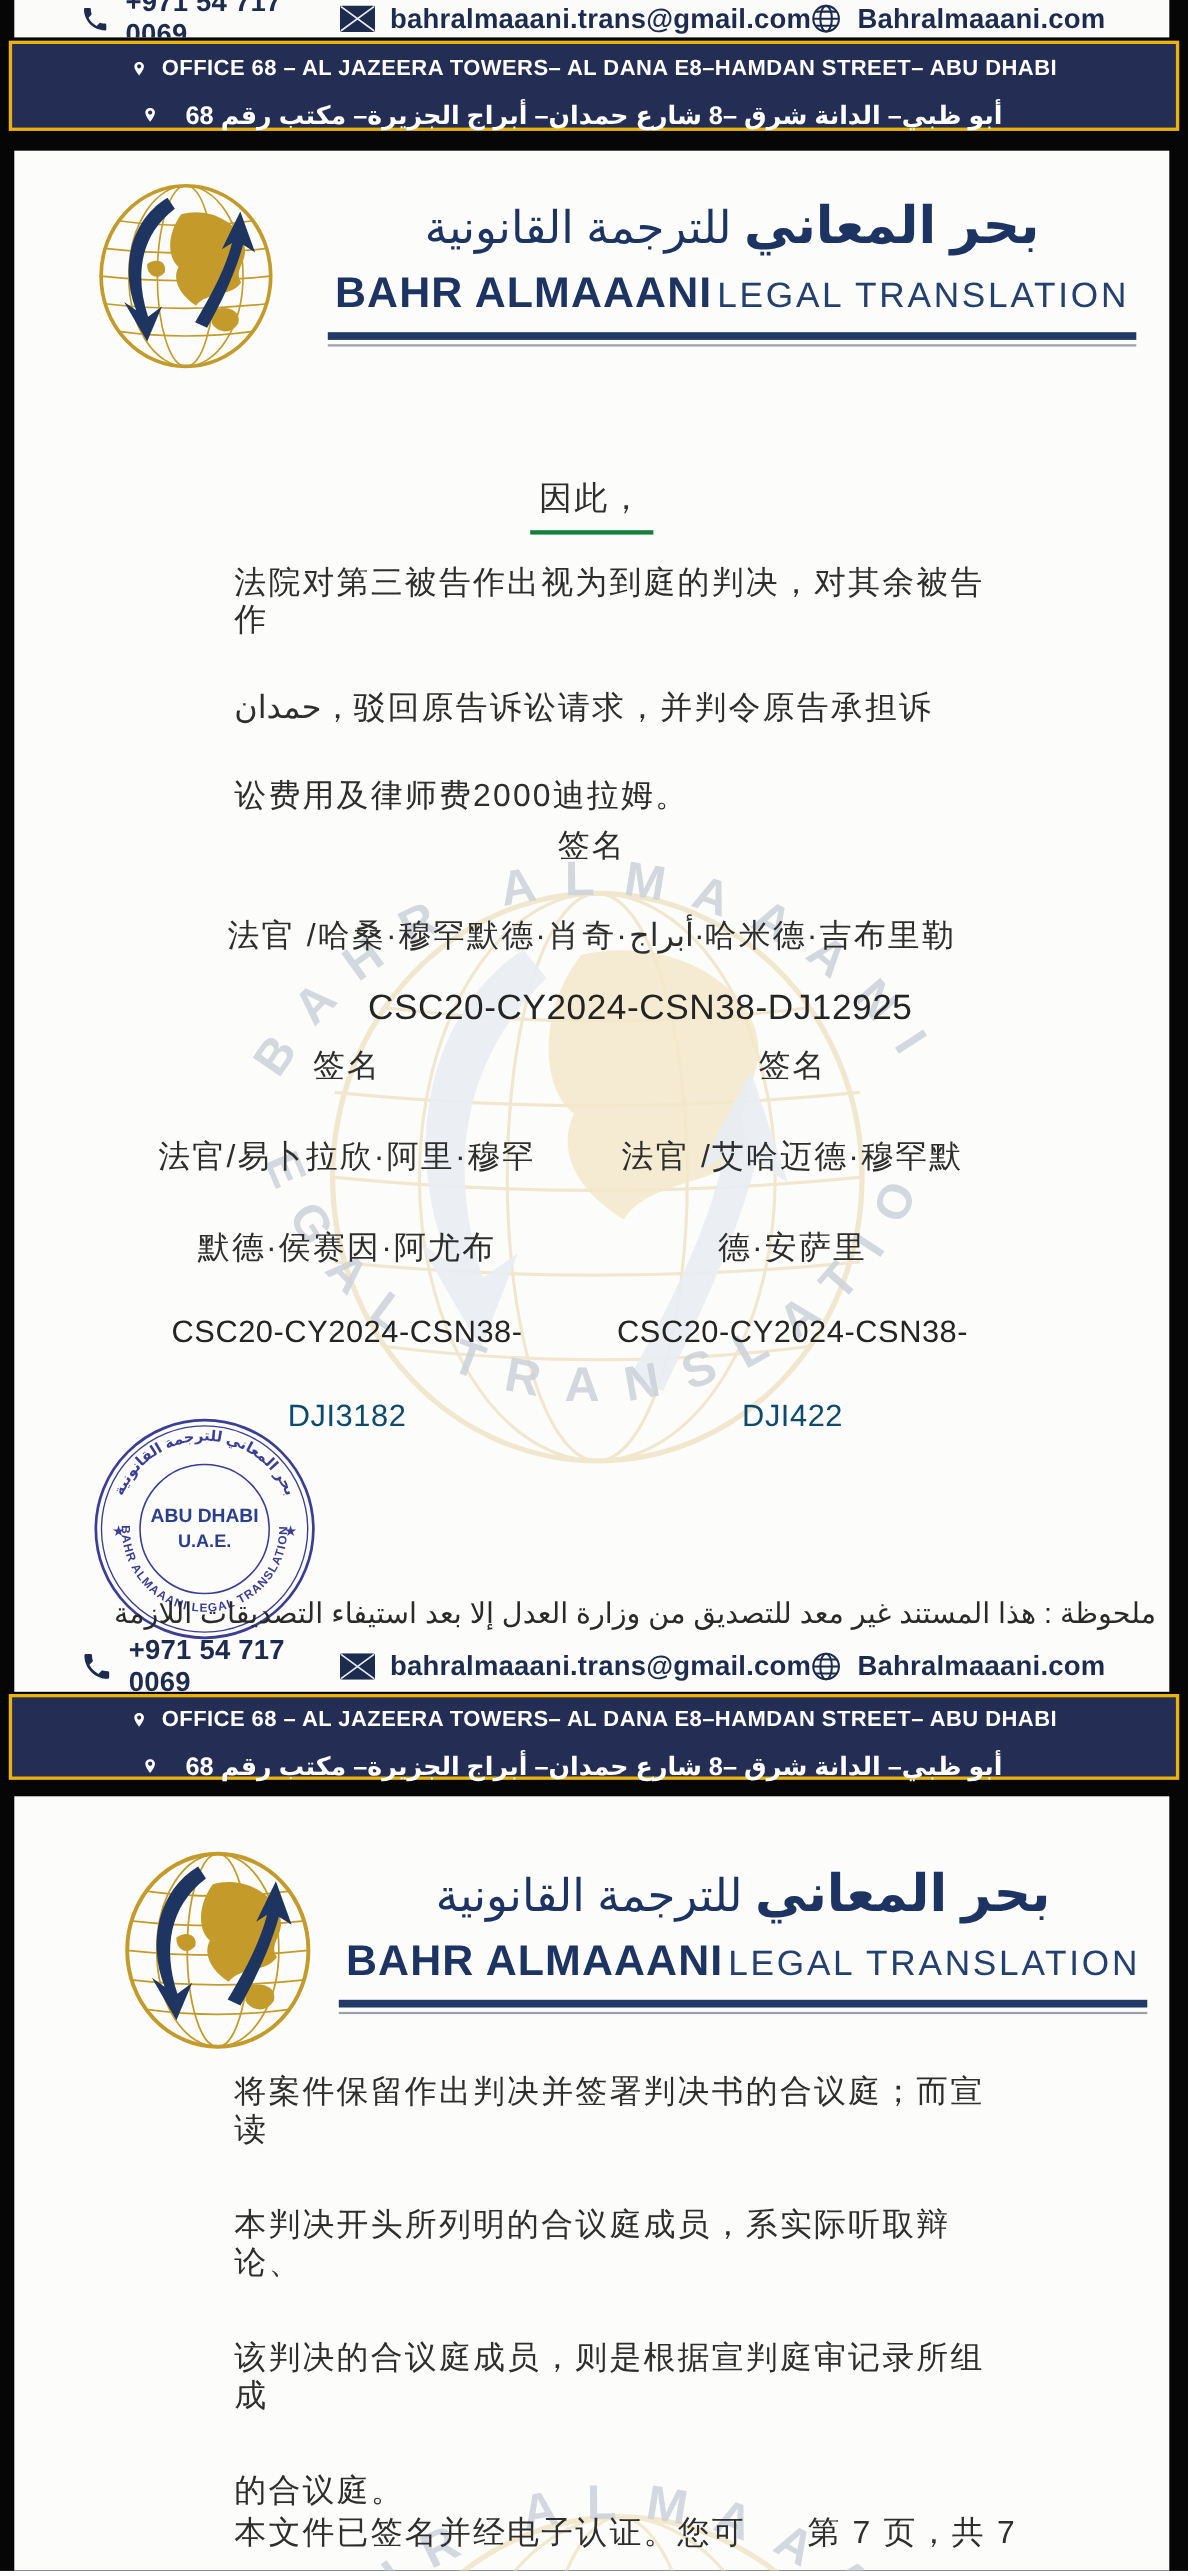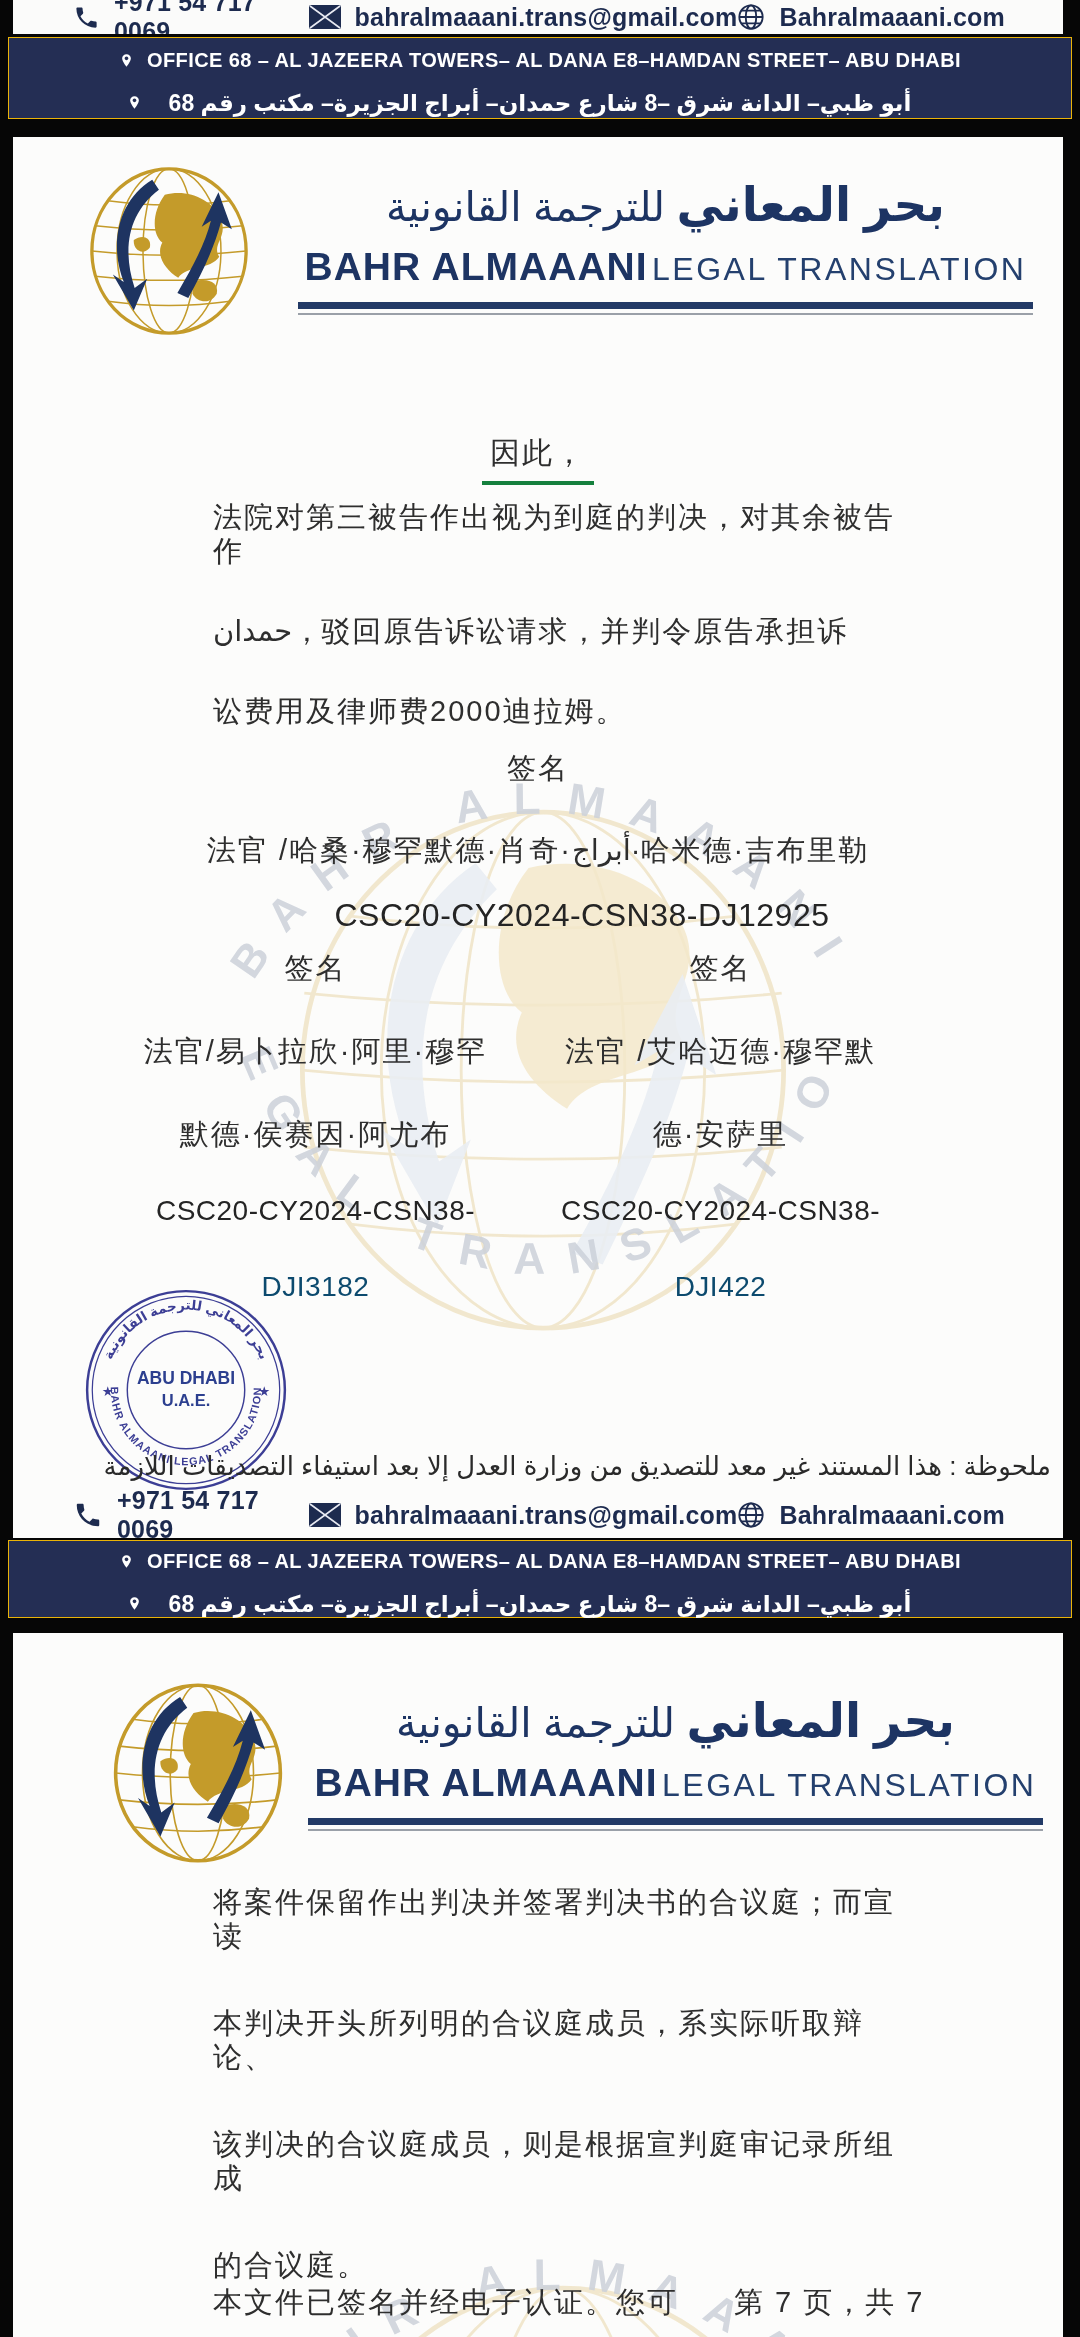--- a/index.html
+++ b/index.html
@@ -12,21 +12,21 @@
   .strip{position:absolute;left:13px;width:1050px;background:#fbfbfa;overflow:hidden;}
   #top-strip{top:0;height:34px;}
   .contact-row{display:flex;align-items:center;justify-content:space-between;
     height:46px;padding:0 58px 0 60px;}
   #top-strip .contact-row{height:40px;margin-top:-3px;}
   .contact-item{display:flex;align-items:center;gap:14px;color:#1d2b4f;
     font-size:25px;font-weight:700;letter-spacing:.2px;}
   .contact-item svg{flex:0 0 auto;}
   
   .navy-bar{position:absolute;left:8px;width:1064px;background:#242e54;
-    border:1px solid #eab308;box-sizing:border-box;color:#fff;}
+    border:3px solid #eab308;box-sizing:border-box;color:#fff;}
   #navy1{top:37px;height:82px;}
   #navy2{top:1540px;height:78px;}
   .addr-en{display:flex;align-items:center;justify-content:center;gap:13px;
     margin-top:11px;font-size:20px;font-weight:700;letter-spacing:.4px;}
   #navy2 .addr-en{margin-top:9px;}
   .addr-ar{position:relative;text-align:center;font-size:23px;font-weight:700;
     margin-top:18px;direction:rtl;}
   .addr-ar .pin-right{position:absolute;left:118px;top:2px;}
   
   .page{position:absolute;left:13px;width:1050px;background:#fcfcfb;overflow:hidden;}
@@ -50,21 +50,21 @@
   .brand-en .tg{font-size:32px;font-weight:400;letter-spacing:2.5px;color:#24406e;}
   .brand-rule{margin-top:13px;}
   .brand-rule .r1{height:7px;background:#223a66;}
   .brand-rule .r2{height:2px;background:#9aa0a8;margin-top:4px;}
   
   .zh{color:#2e2e2e;letter-spacing:2px;}
   #p1-heading{position:absolute;top:296px;left:0;width:100%;text-align:center;
     font-size:30px;font-weight:500;}
   #p1-heading span{border-bottom:4px solid #15803d;padding:0 8px 12px 8px;text-align:center;}
   #p1-para{position:absolute;left:200px;top:360px;width:690px;}
-  #p1-para p{margin:3px 0 46px 0;font-size:29px;line-height:34px;}
+  #p1-para p{margin:16px 0 46px 0;font-size:29px;line-height:34px;}
   .centerline{position:absolute;left:0;width:100%;text-align:center;}
   #p1-sign{top:612px;font-size:29px;}
   #p1-judge{top:694px;font-size:29px;}
   #p1-code{top:760px;font-size:32px;letter-spacing:.5px;color:#242424;padding-left:44px;}
   #p1-cols{position:absolute;left:100px;top:812px;width:810px;display:flex;}
   .jcol{width:50%;text-align:center;}
   .jcol .sig{margin:0 0 43px 0;font-size:29px;}
   .jcol .nm1{margin:0 0 43px 0;font-size:29px;}
   .jcol .nm2{margin:0 0 40px 0;font-size:29px;}
   .jcol .cd1{margin:0 0 44px 0;font-size:28px;letter-spacing:.5px;color:#242424;}

